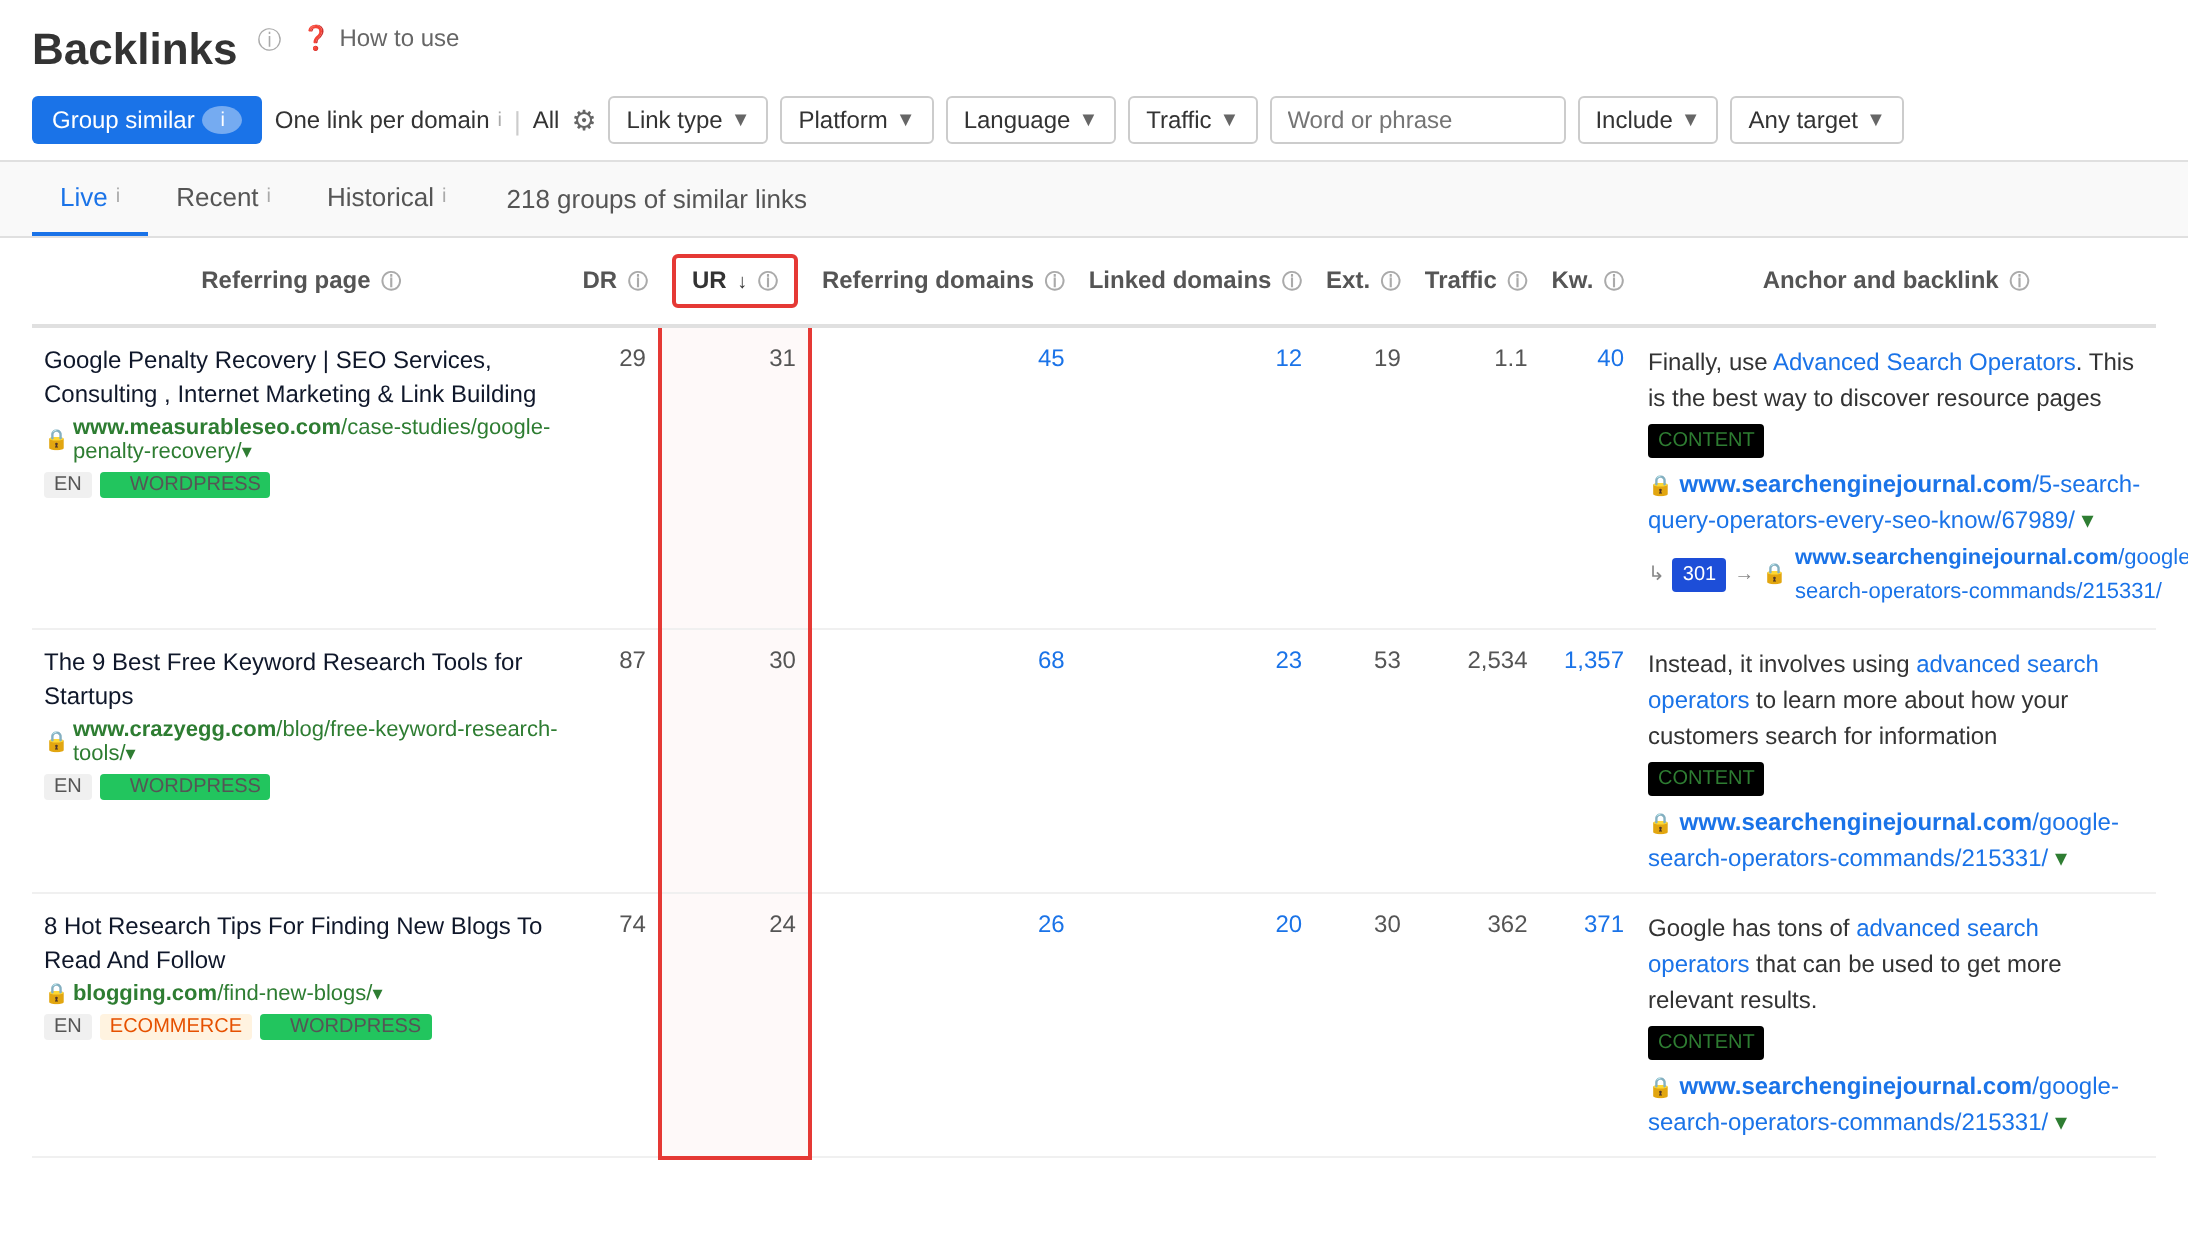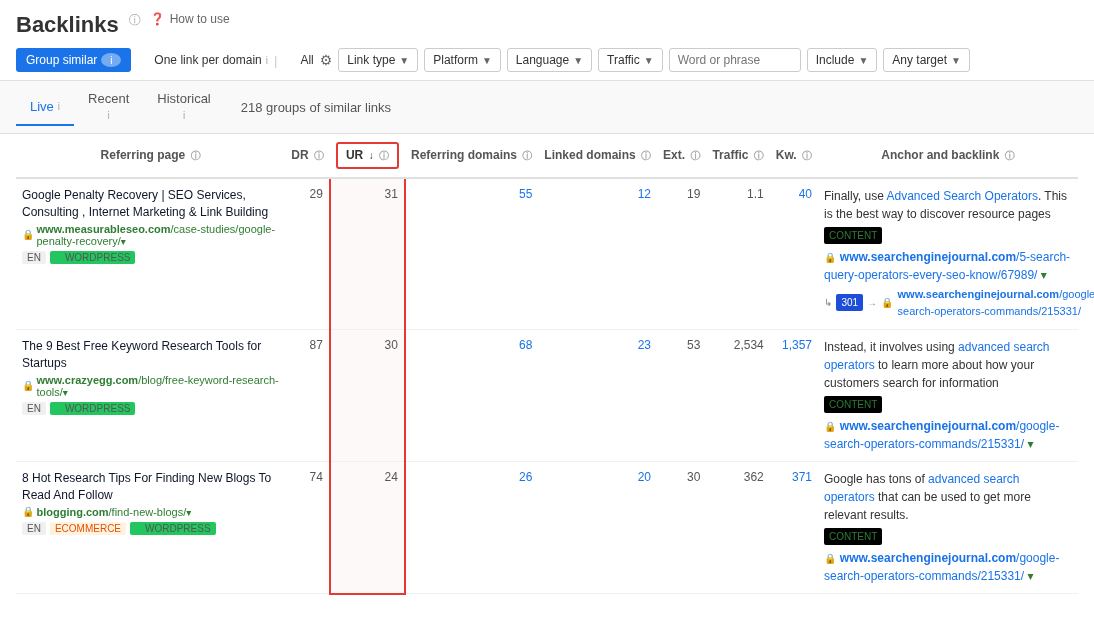--- a/index.html
+++ b/index.html
@@ -7,32 +7,32 @@
 
     .header { padding: 12px 16px 8px; border-bottom: 1px solid #e0e0e0; }
     .header-title { display: flex; align-items: flex-start; gap: 10px; margin-bottom: 10px; }
     .header-title h1 { font-size: 22px; font-weight: bold; }
     .header-title .info-icon { color: #aaa; font-size: 12px; }
     .how-to { color: #666; font-size: 12px; display: flex; align-items: center; gap: 4px; cursor: pointer; }
 
     .toolbar { display: flex; align-items: center; gap: 6px; flex-wrap: wrap; }
     .btn-group-similar { background: #1a73e8; color: #fff; border: none; border-radius: 3px; padding: 5px 10px; font-size: 12px; cursor: pointer; display: flex; align-items: center; gap: 4px; }
     .btn-group-similar .info-small { font-size: 10px; background: rgba(255,255,255,0.4); border-radius: 50%; width: 14px; height: 14px; display: inline-flex; align-items: center; justify-content: center; }
-    .toolbar-item { display: flex; align-items: center; gap: 4px; font-size: 12px; color: #333; cursor: pointer; margin-left: 17px; }
+    .toolbar-item { display: flex; align-items: center; gap: 4px; font-size: 12px; color: #333; cursor: pointer; }
     .toolbar-sep { color: #ccc; }
     .toolbar-info { color: #aaa; font-size: 10px; }
     .btn-dropdown { display: flex; align-items: center; gap: 4px; border: 1px solid #ccc; border-radius: 3px; padding: 4px 8px; font-size: 12px; background: #fff; cursor: pointer; color: #333; }
     .caret { font-size: 10px; color: #666; }
     .gear-icon { color: #666; cursor: pointer; font-size: 14px; }
-    .word-input { border: 1px solid #ccc; border-radius: 3px; padding: 4px 8px; font-size: 12px; color: #999; width: 132px; }
+    .word-input { border: 1px solid #ccc; border-radius: 3px; padding: 4px 8px; font-size: 12px; color: #999; width: 148px; }
 
     .tabs { display: flex; align-items: center; gap: 0; padding: 0 16px; border-bottom: 1px solid #e0e0e0; background: #f9f9f9; }
     .tab { padding: 10px 14px; font-size: 13px; cursor: pointer; color: #1a73e8; border-bottom: 2px solid transparent; display: flex; align-items: center; gap: 4px; }
     .tab.active { color: #1a73e8; border-bottom: 2px solid #1a73e8; font-weight: 500; }
-    .tab:not(.active) { color: #555; flex-direction: column; }
+    .tab:not(.active) { color: #555; }
     .tab-info { color: #aaa; font-size: 10px; }
     .tab-count { margin-left: 16px; font-size: 13px; color: #555; padding: 10px 0; }
 
     .table-wrap { padding: 0 16px; overflow-x: auto; }
     table { width: 100%; border-collapse: collapse; font-size: 12px; }
     thead th { padding: 8px 6px; text-align: center; color: #555; font-weight: 600; font-size: 12px; border-bottom: 2px solid #e0e0e0; white-space: nowrap; }
     thead th .th-info { color: #aaa; font-size: 10px; margin-left: 2px; }
     thead th.sort-active { color: #333; }
     thead th.ur-col { position: relative; }
     .ur-highlight { border: 2px solid #e53935; border-radius: 2px; }
@@ -184,21 +184,21 @@
       <span class="lock-icon">🔒</span>
       <span class="url-text"><span class="url-domain">www.measurableseo.com</span>/case-studies/google-penalty-recovery/<span class="url-caret">▾</span></span>
     </div>
     <div class="tags">
       <span class="tag en">EN</span>
               <span class="tag wordpress">WORDPRESS</span>
     </div>
   </td>
           <td class="num-col">29</td>
           <td class="num-col ur-cell highlighted-col" style="border-left: 2px solid rgb(229, 57, 53); border-right: 2px solid rgb(229, 57, 53); border-top: 2px solid rgb(229, 57, 53);">31</td>
-          <td class="num-col"><a class="num-link" href="#">55</a></td>
+          <td class="num-col"><a class="num-link" href="#">45</a></td>
           <td class="num-col"><a class="num-link" href="#">12</a></td>
           <td class="num-col">19</td>
           <td class="num-col">1.1</td>
           <td class="num-col"><a class="num-link" href="#">40</a></td>
           <td class="anchor-col"><span>Finally, use </span><a class="anchor-link" href="#">Advanced Search Operators</a><span>. This is the best way to discover resource pages</span><br><span class="content-badge">CONTENT</span><br><span class="lock-icon">🔒</span> <a class="anchor-link" href="#"><span class="anchor-url-bold">www.searchenginejournal.com</span>/5-search-query-operators-every-seo-know/67989/</a> <span class="anchor-caret">▾</span><div class="redirect-row">
       <span class="arrow-icon">↳</span>
       <span class="redirect-badge">301</span>
       <span class="arrow-icon">→</span>
       <span class="lock-icon">🔒</span>
       <a class="anchor-link" href="#"><span class="anchor-url-bold">www.searchenginejournal.com</span>/google-search-operators-commands/215331/</a>

